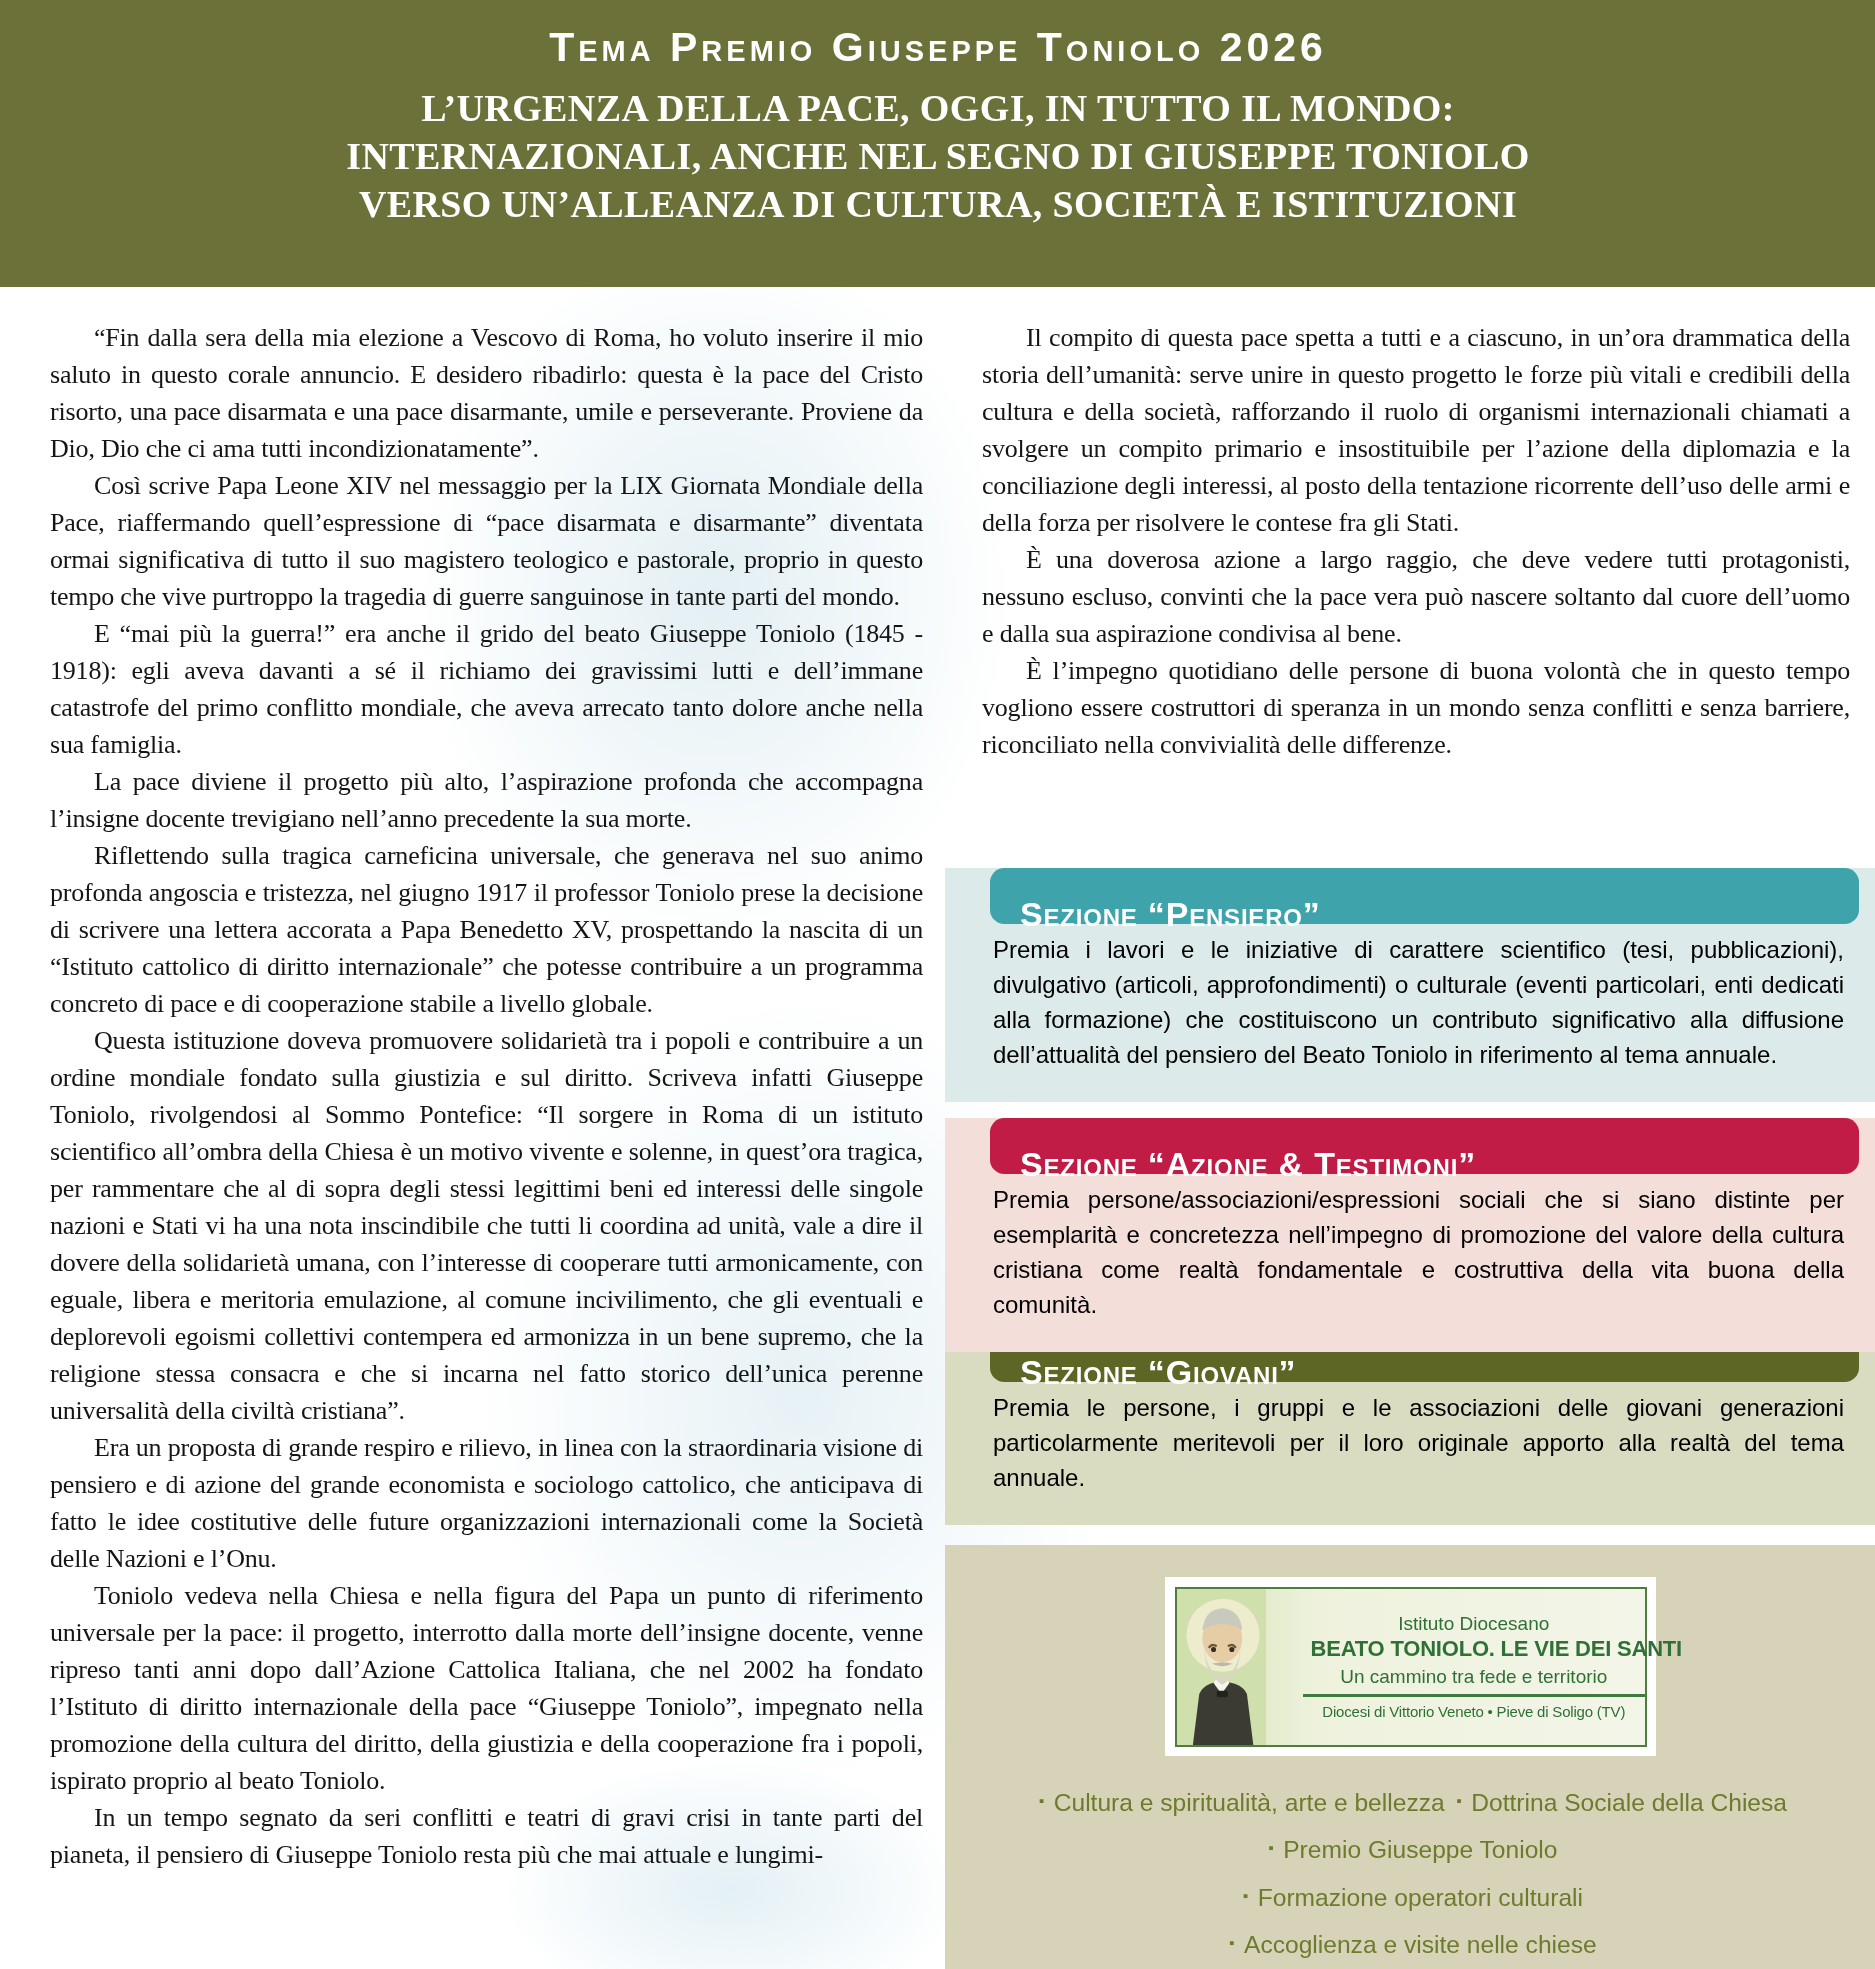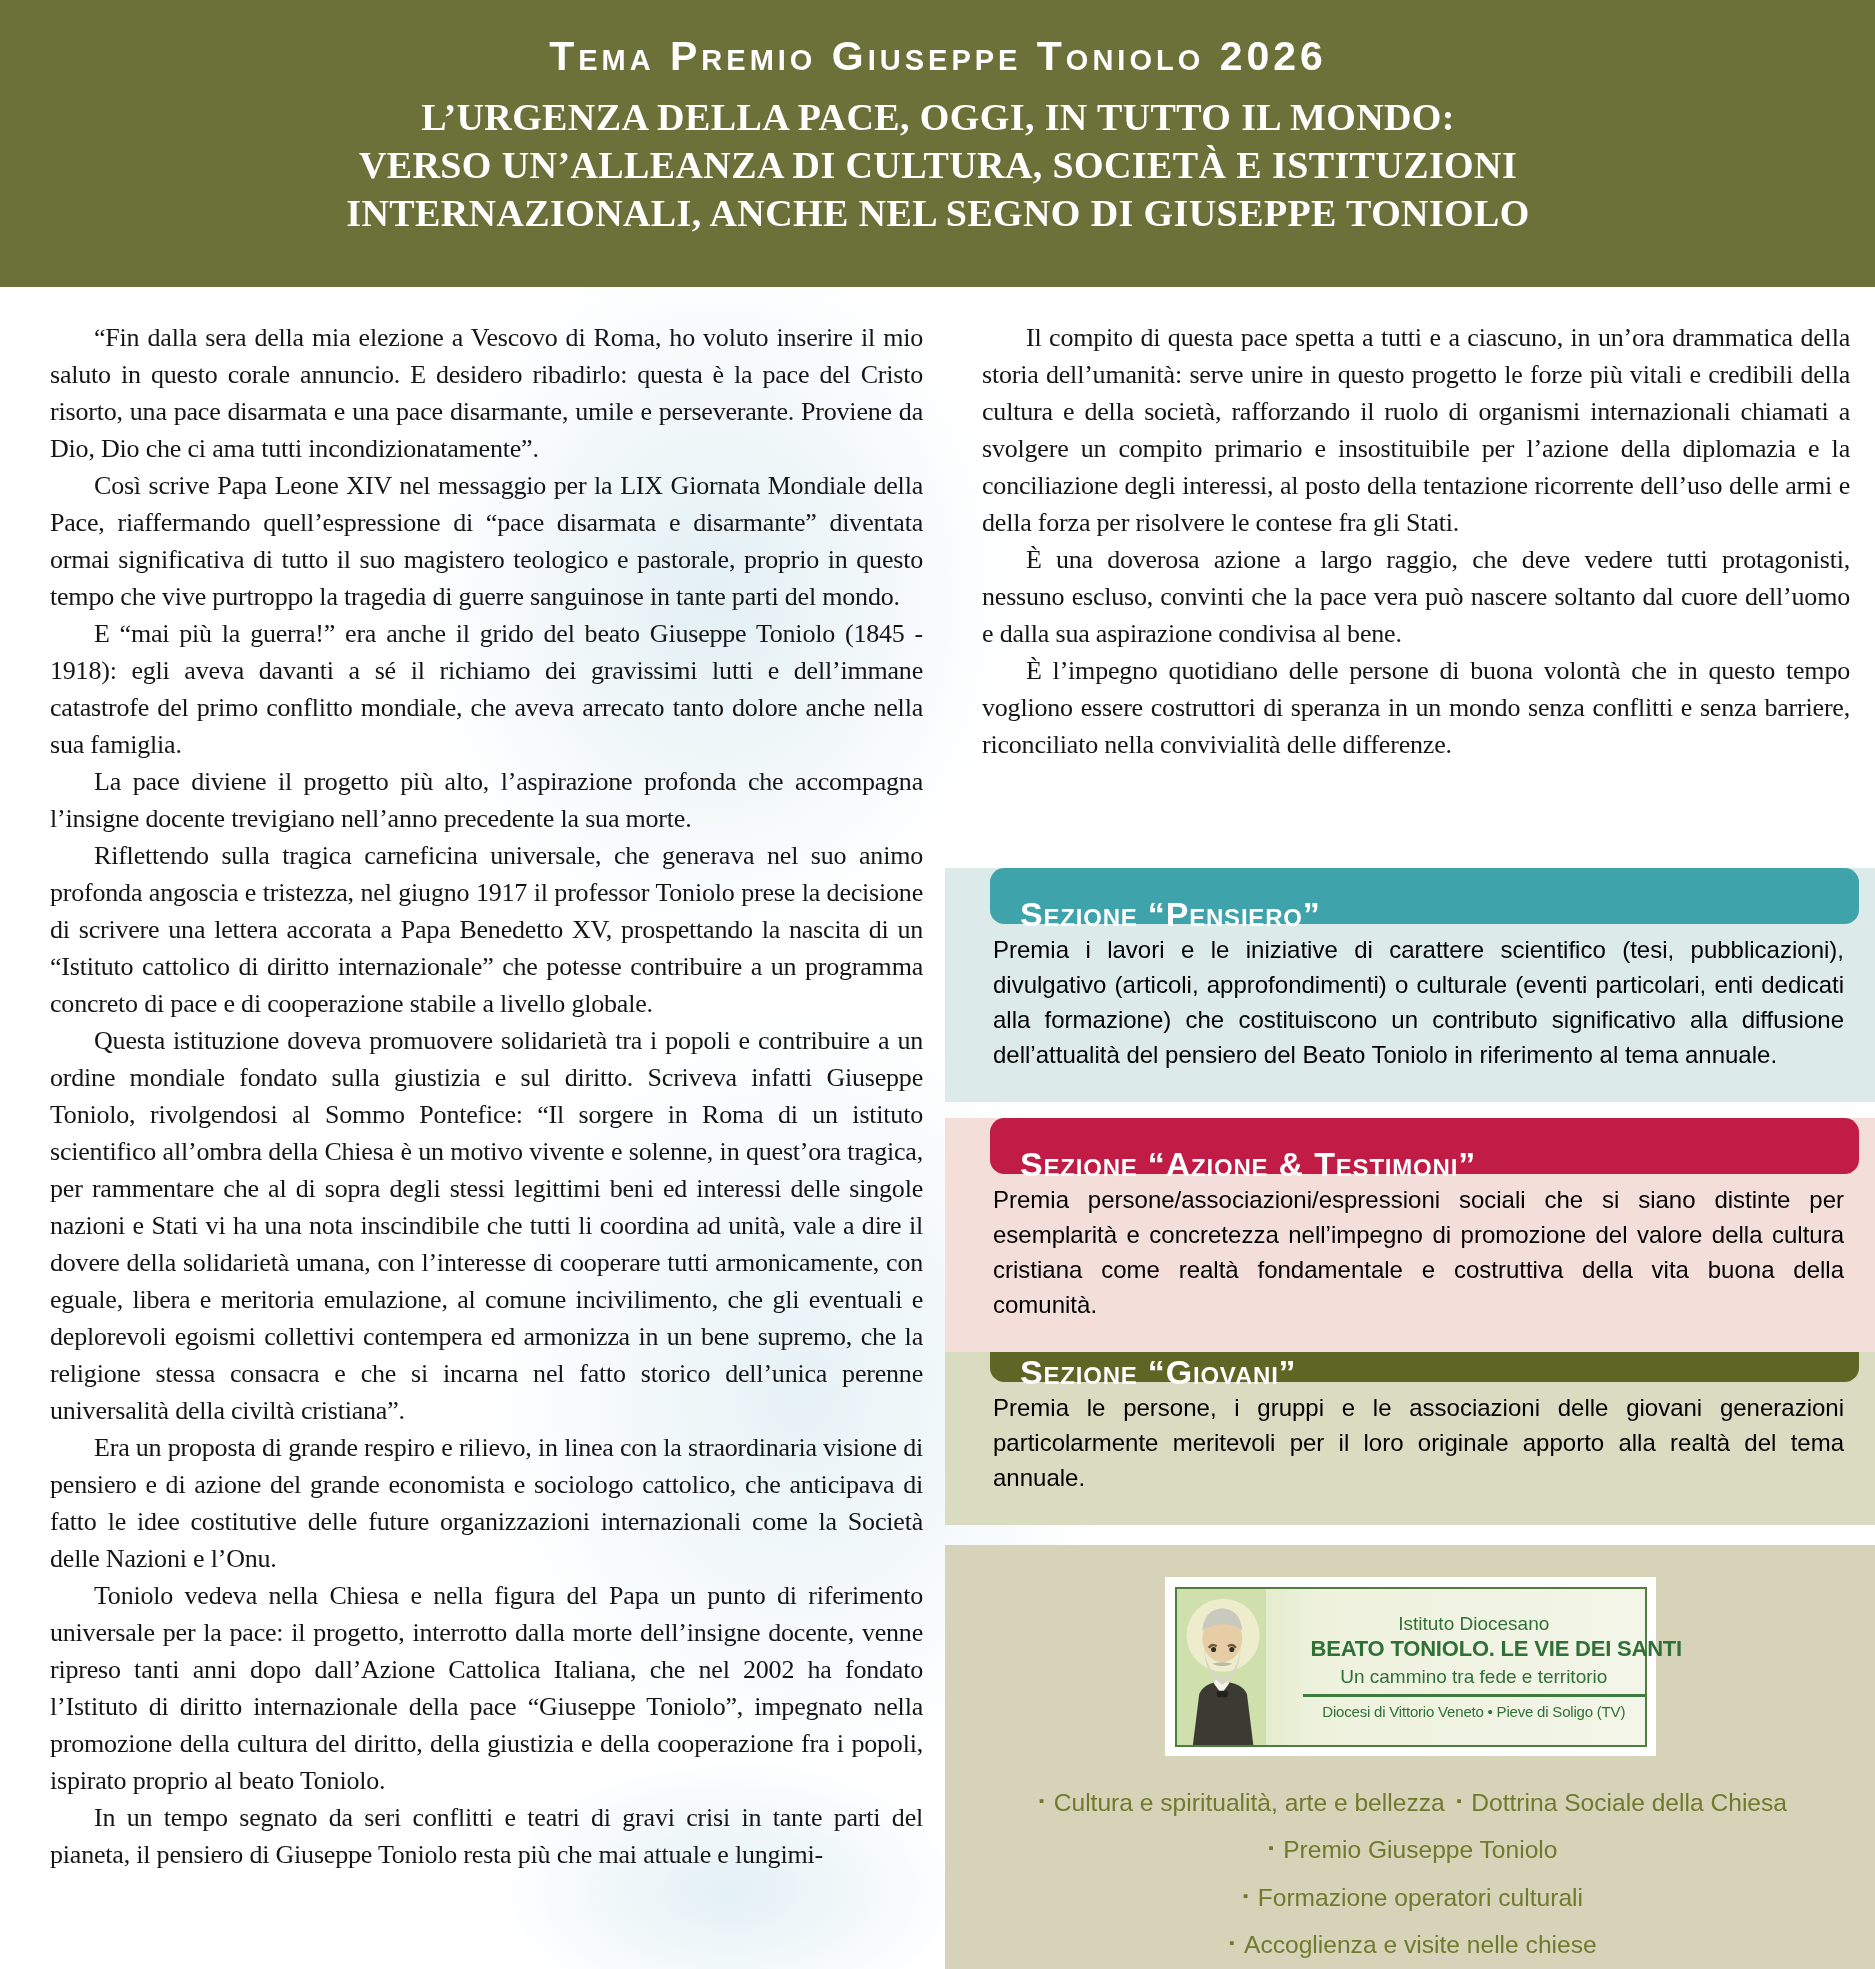--- a/index.html
+++ b/index.html
@@ -10,21 +10,21 @@
   .wash1{left:413px;top:238px;width:603px;height:715px;
          background:radial-gradient(ellipse at center,rgba(203,226,234,.55),rgba(203,226,234,0) 70%);}
   .wash2{left:476px;top:993px;width:651px;height:794px;
          background:radial-gradient(ellipse at center,rgba(206,228,236,.5),rgba(206,228,236,0) 70%);}
   .wash3{left:508px;top:1763px;width:445px;height:254px;
          background:radial-gradient(ellipse at center,rgba(208,230,238,.6),rgba(208,230,238,0) 75%);}
 
   
   .header{position:absolute;left:0;top:0;width:1876px;height:287px;background:#6b7138;
           text-align:center;color:#fff;}
-  .kicker{margin-top:33px;font-family:"Liberation Sans",sans-serif;font-weight:bold;
+  .kicker{margin-top:24px;font-family:"Liberation Sans",sans-serif;font-weight:bold;
           font-variant-caps:small-caps;font-size:41px;letter-spacing:4px;}
   .title{margin-top:12.7px;font-weight:bold;font-size:38px;line-height:48px;letter-spacing:0.4px;}
 
   
   .col{position:absolute;top:319px;font-size:26px;line-height:37px;text-align:justify;
        letter-spacing:-0.2px;}
   .col p{margin:0;text-indent:44px;}
   .col p.no-indent{text-indent:0;}
   .col-left{left:50px;width:873px;}
   .col-right{left:982px;width:868px;}
@@ -63,22 +63,22 @@
 
 <div class="page">
   <div class="wash wash1"></div>
   <div class="wash wash2"></div>
   <div class="wash wash3"></div>
 
   <div class="header" style="background: rgb(107, 113, 56); color: rgb(255, 255, 255);">
     <div class="kicker">Tema Premio Giuseppe Toniolo 2026</div>
     <div class="title">
       <div>L’URGENZA DELLA PACE, OGGI, IN TUTTO IL MONDO:</div>
+      <div>INTERNAZIONALI, ANCHE NEL SEGNO DI GIUSEPPE TONIOLO</div>
       <div>VERSO UN’ALLEANZA DI CULTURA, SOCIETÀ E ISTITUZIONI</div>
-      <div>INTERNAZIONALI, ANCHE NEL SEGNO DI GIUSEPPE TONIOLO</div>
     </div>
   </div>
 
   <div class="col col-left">
     <p>“Fin dalla sera della mia elezione a Vescovo di Roma, ho voluto inserire il mio saluto in questo corale annuncio. E desidero ribadirlo: questa è la pace del Cristo risorto, una pace disarmata e una pace disarmante, umile e perseverante. Proviene da Dio, Dio che ci ama tutti incondizionatamente”.</p>
     <p>Così scrive Papa Leone XIV nel messaggio per la LIX Giornata Mondiale della Pace, riaffermando quell’espressione di “pace disarmata e disarmante” diventata ormai significativa di tutto il suo magistero teologico e pastorale, proprio in questo tempo che vive purtroppo la tragedia di guerre sanguinose in tante parti del mondo.</p>
     <p>E “mai più la guerra!” era anche il grido del beato Giuseppe Toniolo (1845 - 1918): egli aveva davanti a sé il richiamo dei gravissimi lutti e dell’immane catastrofe del primo conflitto mondiale, che aveva arrecato tanto dolore anche nella sua famiglia.</p>
     <p>La pace diviene il progetto più alto, l’aspirazione profonda che accompagna l’insigne docente trevigiano nell’anno precedente la sua morte.</p>
     <p>Riflettendo sulla tragica carneficina universale, che generava nel suo animo profonda angoscia e tristezza, nel giugno 1917 il professor Toniolo prese la decisione di scrivere una lettera accorata a Papa Benedetto XV, prospettando la nascita di un “Istituto cattolico di diritto internazionale” che potesse contribuire a un programma concreto di pace e di cooperazione stabile a livello globale.</p>
     <p>Questa istituzione doveva promuovere solidarietà tra i popoli e contribuire a un ordine mondiale fondato sulla giustizia e sul diritto. Scriveva infatti Giuseppe Toniolo, rivolgendosi al Sommo Pontefice: “Il sorgere in Roma di un istituto scientifico all’ombra della Chiesa è un motivo vivente e solenne, in quest’ora tragica, per rammentare che al di sopra degli stessi legittimi beni ed interessi delle singole nazioni e Stati vi ha una nota inscindibile che tutti li coordina ad unità, vale a dire il dovere della solidarietà umana, con l’interesse di cooperare tutti armonicamente, con eguale, libera e meritoria emulazione, al comune incivilimento, che gli eventuali e deplorevoli egoismi collettivi contempera ed armonizza in un bene supremo, che la religione stessa consacra e che si incarna nel fatto storico dell’unica perenne universalità della civiltà cristiana”.</p>

